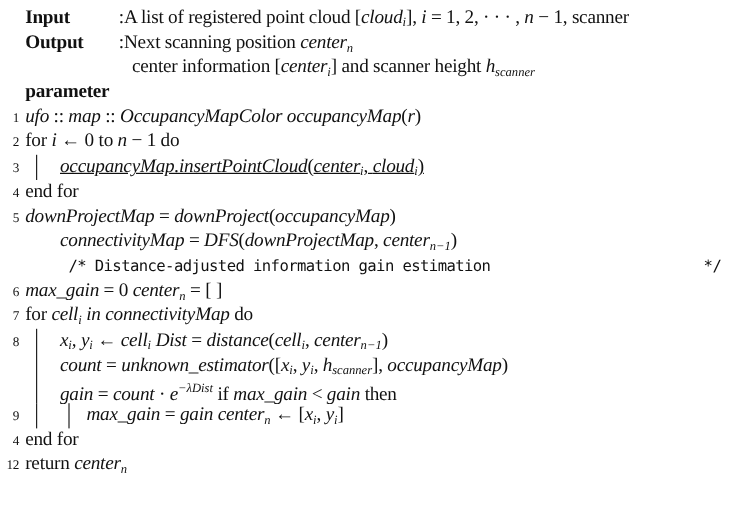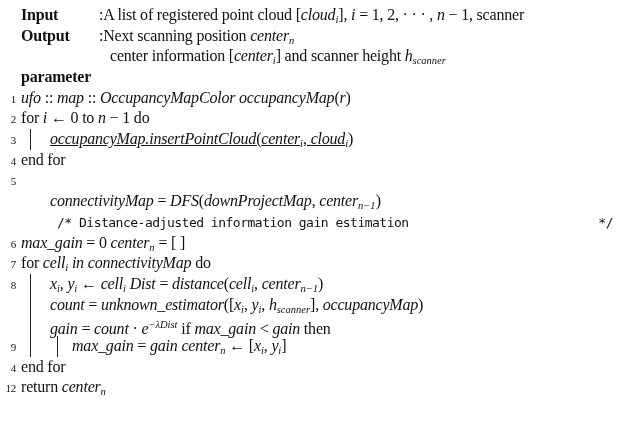--- a/index.html
+++ b/index.html
@@ -1,21 +1,21 @@
 <!DOCTYPE html>
 <html><head>
 <meta charset="utf-8">
 <style>
   html,body { margin:0; padding:0; }
   body {
     width:621px; height:421px; background:#ffffff; color:#111111;
     font-family:"Liberation Serif", serif; font-size:16px;
     letter-spacing:-0.2px; overflow:hidden;
   }
-  #algo { padding:5px 8px 0 0; }
+  #algo { padding:5px 20px 0 0; }
   .row  { display:flex; align-items:baseline; height:20.7px; line-height:20.7px; white-space:pre; }
   .hrow { padding-left:21px; }
   .hlabel { font-weight:bold; width:78px; flex:none; }
   .num  { width:16px; flex:none; text-align:right; font-size:11px; margin-right:5px; }
   .bar  { width:1px; flex:none; align-self:stretch; background:#222222; }
   .b1   { margin-left:9px; }
   .b2   { margin-left:26px; }
   .s-bf { font-weight:normal; }
   .s-it { font-style:italic; }
   .s-sub{ font-style:italic; font-size:10.5px; vertical-align:-3px; letter-spacing:0; }
@@ -28,21 +28,21 @@
 
 <div id="algo">
     <div class="row hrow"><span class="hlabel">Input</span><span class="txt"><span class="s-rm">:A list of registered point cloud [</span><span class="s-it">cloud</span><span class="s-sub">i</span><span class="s-rm">], </span><span class="s-it">i</span><span class="s-rm"> = 1, 2, · · · , </span><span class="s-it">n</span><span class="s-rm"> − 1, scanner</span></span></div>
     <div class="row hrow"><span class="hlabel">Output</span><span class="txt"><span class="s-rm">:Next scanning position </span><span class="s-it">center</span><span class="s-sub">n</span></span></div>
     <div class="row hrow"><span class="hlabel"></span><span class="txt" style="padding-left: 11px;"><span class="s-rm">center information [</span><span class="s-it">center</span><span class="s-sub">i</span><span class="s-rm">] and scanner height </span><span class="s-it">h</span><span class="s-sub">scanner</span></span></div>
     <div class="row hrow"><span class="hlabel">parameter</span></div>
     <div class="row crow"><span class="num">1</span><span class="txt"><span class="s-it">ufo</span><span class="s-rm"> :: </span><span class="s-it">map</span><span class="s-rm"> :: </span><span class="s-it">OccupancyMapColor occupancyMap</span><span class="s-rm">(</span><span class="s-it">r</span><span class="s-rm">)</span></span></div>
     <div class="row crow"><span class="num">2</span><span class="txt"><span class="s-bf">for </span><span class="s-it">i</span><span class="s-rm"> ← 0 </span><span class="s-bf">to </span><span class="s-it">n</span><span class="s-rm"> − 1 </span><span class="s-bf">do</span></span></div>
     <div class="row crow"><span class="num">3</span><span class="bar b1"></span><span class="txt" style="padding-left: 19px; text-decoration: underline;"><span class="s-it">occupancyMap.insertPointCloud</span><span class="s-rm">(</span><span class="s-it">center</span><span class="s-sub">i</span><span class="s-rm">, </span><span class="s-it">cloud</span><span class="s-sub">i</span><span class="s-rm">)</span></span></div>
     <div class="row crow"><span class="num">4</span><span class="txt"><span class="s-bf">end for</span></span></div>
-    <div class="row crow"><span class="num">5</span></div>
+    <div class="row crow"><span class="num">5</span><span class="txt"><span class="s-it">downProjectMap</span><span class="s-rm"> = </span><span class="s-it">downProject</span><span class="s-rm">(</span><span class="s-it">occupancyMap</span><span class="s-rm">)</span></span></div>
     <div class="row crow"><span class="num"></span><span class="txt" style="padding-left: 29px;"><span class="s-it">connectivityMap</span><span class="s-rm"> = </span><span class="s-it">DFS</span><span class="s-rm">(</span><span class="s-it">downProjectMap</span><span class="s-rm">, </span><span class="s-it">center</span><span class="s-sub">n−1</span><span class="s-rm">)</span></span></div>
     <div class="row crow"><span class="num"></span><span class="txt" style="padding-left: 36px; text-align: center;"><span class="s-tt">/* Distance-adjusted information gain estimation</span></span><span class="right"><span class="s-tt">*/</span></span></div>
     <div class="row crow"><span class="num">6</span><span class="txt"><span class="s-it">max_gain</span><span class="s-rm"> = 0 </span><span class="s-it">center</span><span class="s-sub">n</span><span class="s-rm"> = [ ]</span></span></div>
     <div class="row crow"><span class="num">7</span><span class="txt"><span class="s-bf">for </span><span class="s-it">cell</span><span class="s-sub">i</span><span class="s-it"> in connectivityMap </span><span class="s-bf">do</span></span></div>
     <div class="row crow"><span class="num">8</span><span class="bar b1"></span><span class="txt" style="padding-left: 19px;"><span class="s-it">x</span><span class="s-sub">i</span><span class="s-it">, y</span><span class="s-sub">i</span><span class="s-rm"> ← </span><span class="s-it">cell</span><span class="s-sub">i</span><span class="s-it"> Dist</span><span class="s-rm"> = </span><span class="s-it">distance</span><span class="s-rm">(</span><span class="s-it">cell</span><span class="s-sub">i</span><span class="s-rm">, </span><span class="s-it">center</span><span class="s-sub">n−1</span><span class="s-rm">)</span></span></div>
     <div class="row crow"><span class="num"></span><span class="bar b1"></span><span class="txt" style="padding-left: 19px;"><span class="s-it">count</span><span class="s-rm"> = </span><span class="s-it">unknown_estimator</span><span class="s-rm">([</span><span class="s-it">x</span><span class="s-sub">i</span><span class="s-rm">, </span><span class="s-it">y</span><span class="s-sub">i</span><span class="s-rm">, </span><span class="s-it">h</span><span class="s-sub">scanner</span><span class="s-rm">], </span><span class="s-it">occupancyMap</span><span class="s-rm">)</span></span></div>
     <div class="row crow"><span class="num"></span><span class="bar b1"></span><span class="txt" style="padding-left: 19px;"><span class="s-it">gain</span><span class="s-rm"> = </span><span class="s-it">count</span><span class="s-rm"> · </span><span class="s-it">e</span><span class="s-sup">−λDist</span><span class="s-rm"> </span><span class="s-bf">if </span><span class="s-it">max_gain</span><span class="s-rm"> &lt; </span><span class="s-it">gain</span><span class="s-rm"> </span><span class="s-bf">then</span></span></div>
     <div class="row crow"><span class="num">9</span><span class="bar b1"></span><span class="bar b2"></span><span class="txt" style="padding-left: 14px;"><span class="s-it">max_gain</span><span class="s-rm"> = </span><span class="s-it">gain center</span><span class="s-sub">n</span><span class="s-rm"> ← [</span><span class="s-it">x</span><span class="s-sub">i</span><span class="s-rm">, </span><span class="s-it">y</span><span class="s-sub">i</span><span class="s-rm">]</span></span></div>
     <div class="row crow"><span class="num">4</span><span class="txt"><span class="s-bf">end for</span></span></div>
     <div class="row crow"><span class="num">12</span><span class="txt"><span class="s-bf">return </span><span class="s-it">center</span><span class="s-sub">n</span></span></div>

